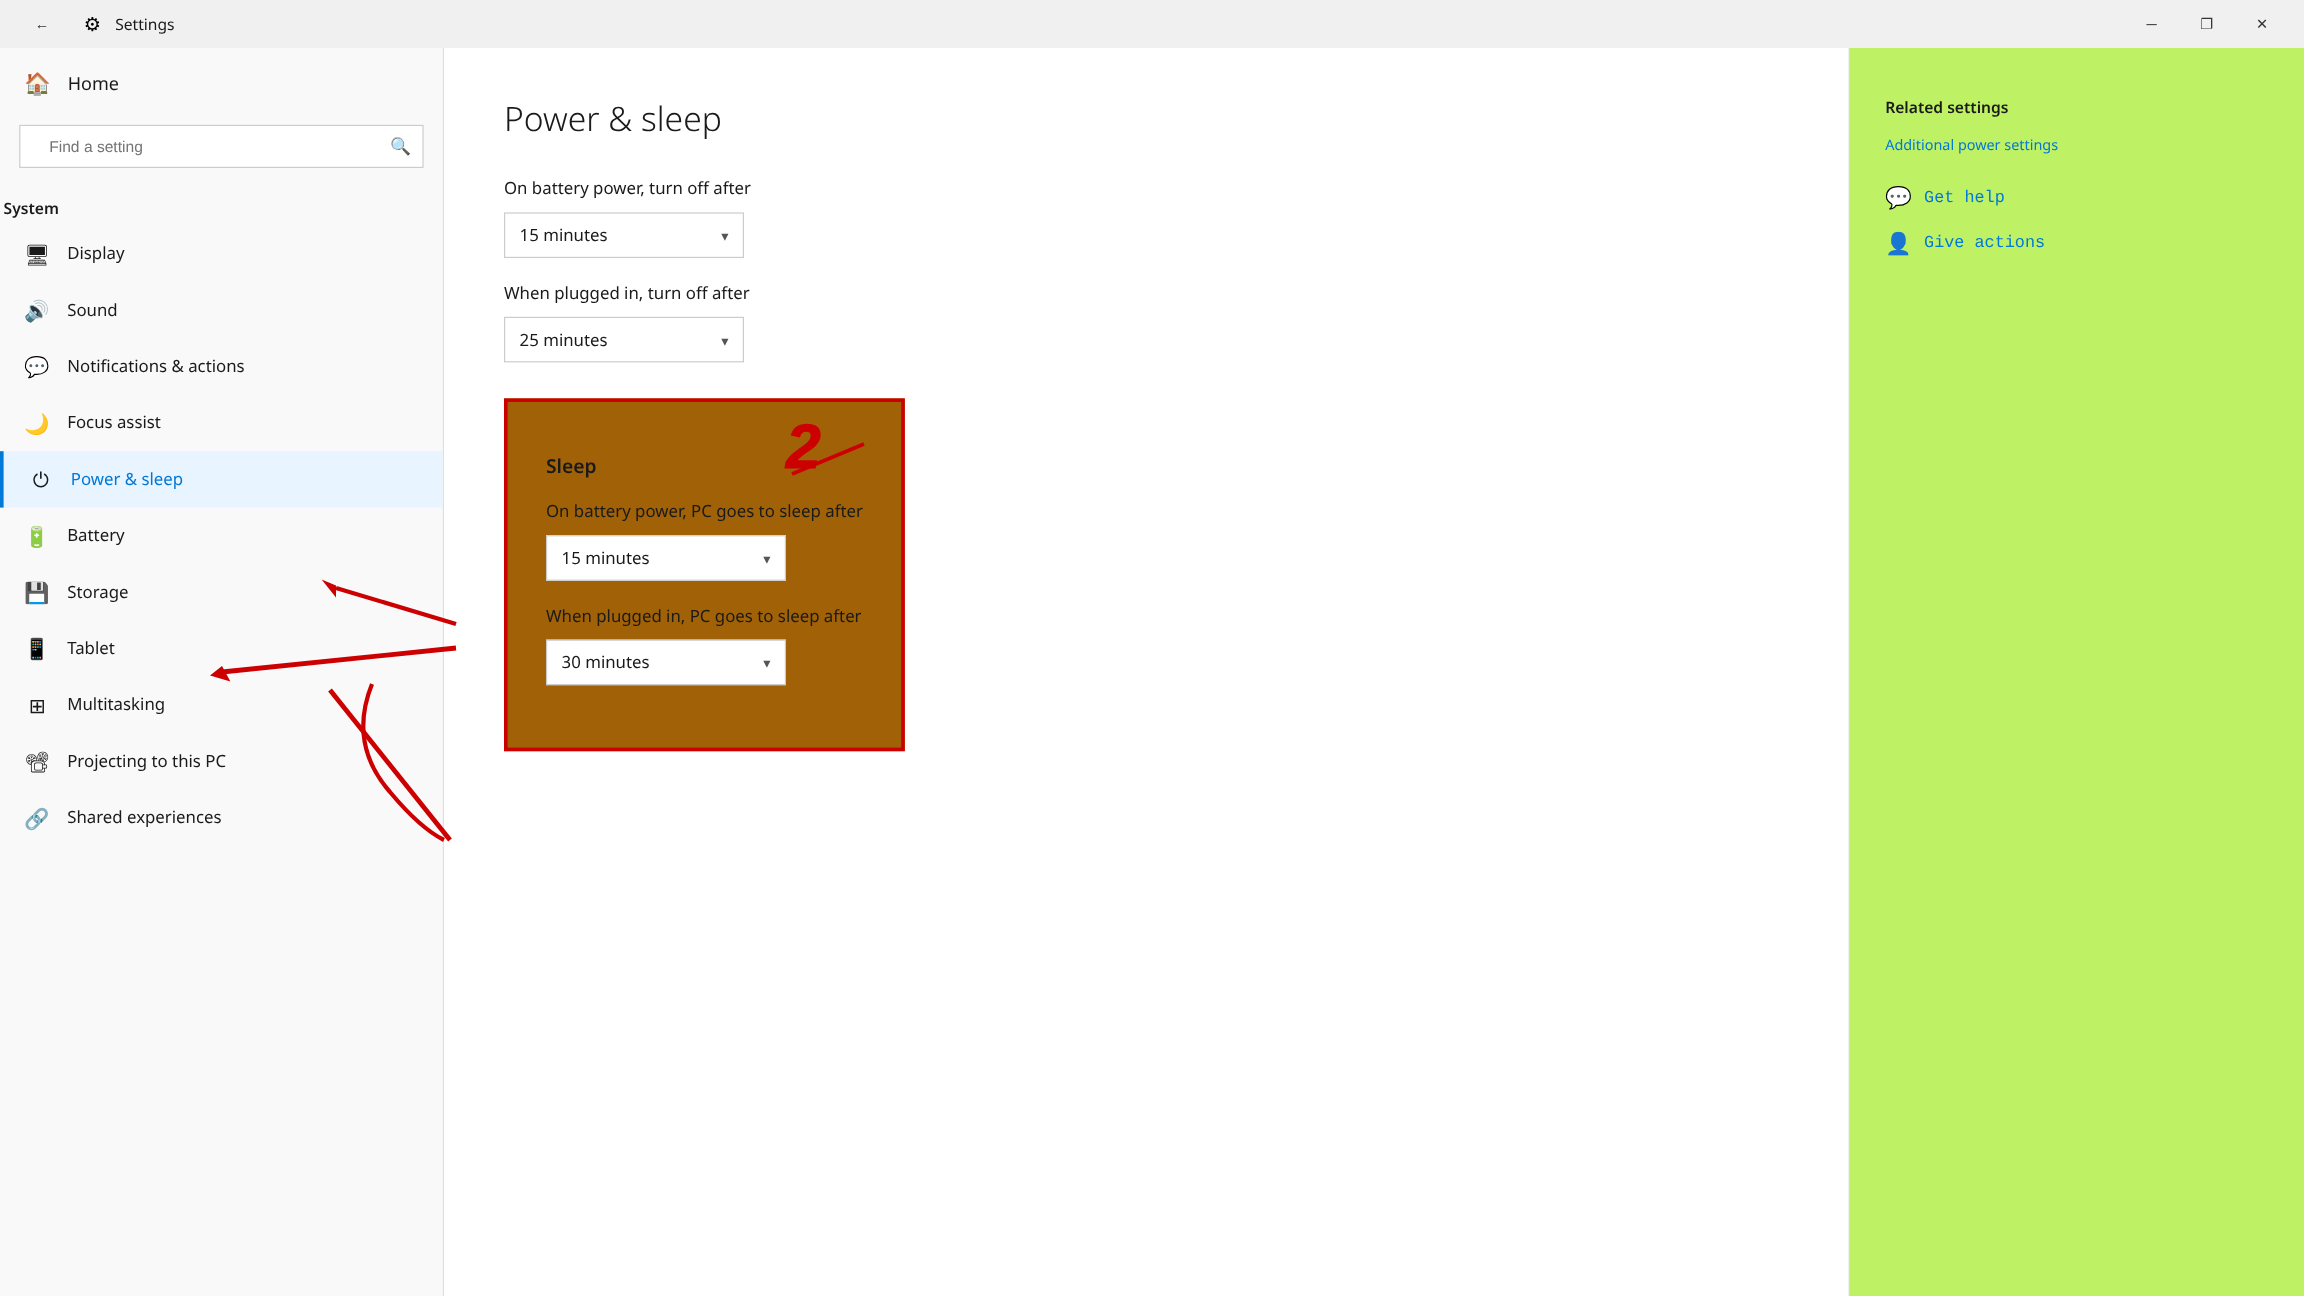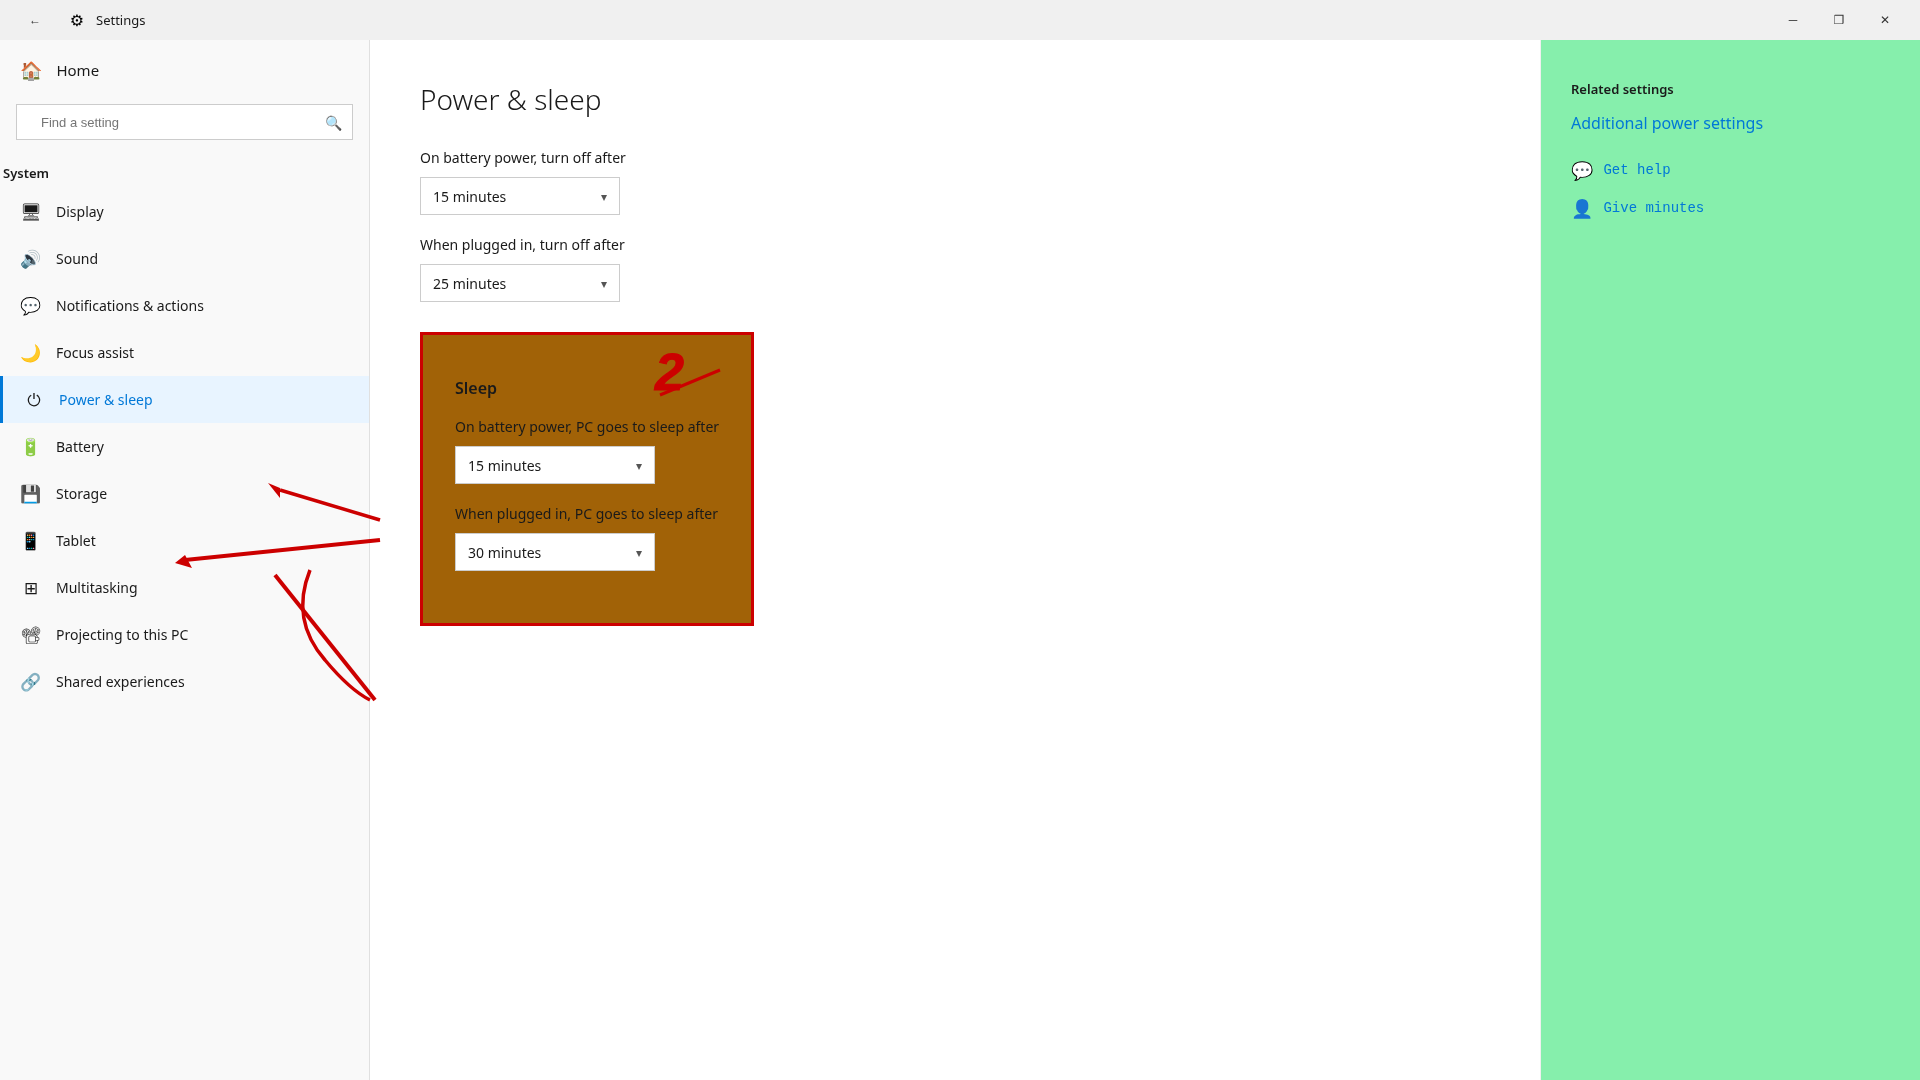--- a/index.html
+++ b/index.html
@@ -173,32 +173,32 @@
       position: relative;
       margin-top: 10px;
       background: #a16207;
     }
 
     
     .right-panel {
       width: 380px;
       flex-shrink: 0;
       padding: 40px 30px;
-      background: #86efac;
+      background: #bef264;
       border-left: 1px solid #f0f0f0;
     }
     .related-title {
       font-size: 13px;
       font-weight: 600;
       color: #1a1a1a;
       margin-bottom: 14px;
     }
     .related-link {
       color: #0078d7;
-      font-size: 16px;
+      font-size: 12px;
       cursor: pointer;
       text-decoration: none;
       display: block;
       margin-bottom: 24px;
     }
     .help-row {
       display: flex;
       align-items: center;
       gap: 10px;
       margin-bottom: 14px;
@@ -343,21 +343,21 @@
   <div class="right-panel">
     <div class="related-title">Related settings</div>
     <a class="related-link">Additional power settings</a>
 
     <div class="help-row">
       <span class="help-icon">💬</span>
       <a class="help-link">Get help</a>
     </div>
     <div class="help-row">
       <span class="help-icon">👤</span>
-      <a class="help-link">Give minutes</a>
+      <a class="help-link">Give actions</a>
     </div>
   </div>
 
 </div>
 
 <svg class="annotation-layer" viewBox="0 0 1920 1080">
 
   <text x="655" y="390" font-size="52" fill="#cc0000" font-family="Arial" stroke="#cc0000" stroke-width="1" style="font-style: italic; font-weight: bold;">2</text>
 
   <path d="M 660 395 L 720 370" stroke="#cc0000" stroke-width="3" fill="none"></path>

